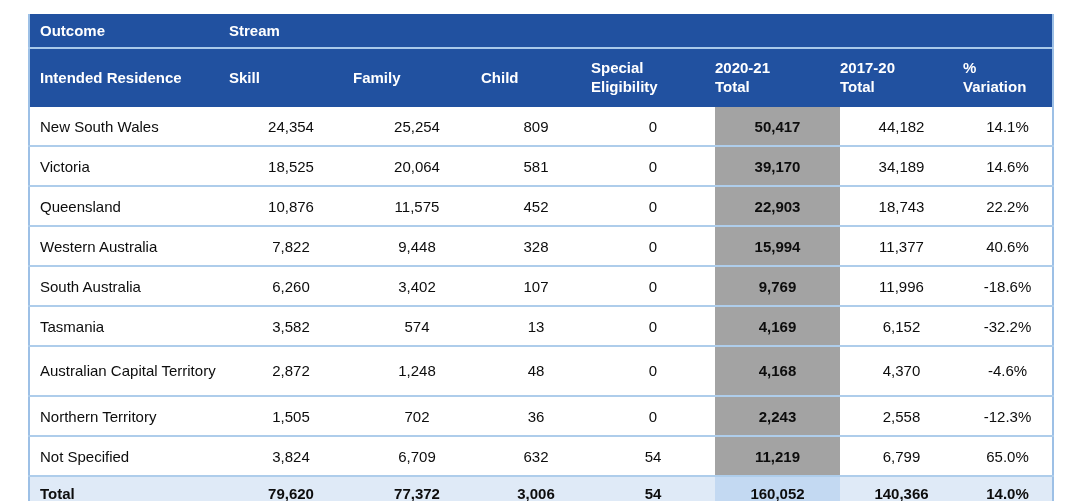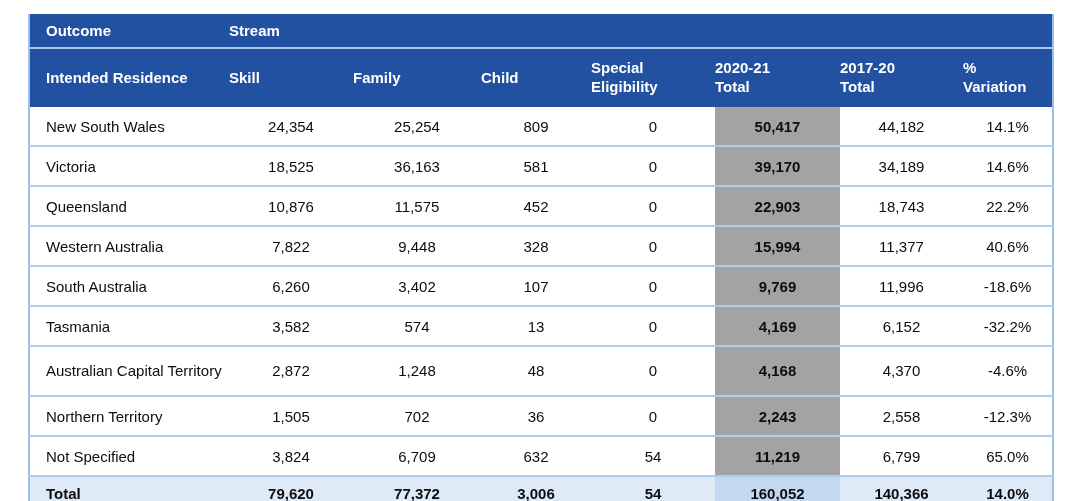--- a/index.html
+++ b/index.html
@@ -38,21 +38,21 @@
     height: 33px;
     border-bottom: 2px solid #a9c9ea;
   }
   tr.col-row th {
     height: 58px;
     white-space: pre-line;
     line-height: 1.25;
   }
   th.left-cell, td.left-cell {
     text-align: left;
-    padding-left: 16px;
+    padding-left: 10px;
   }
   tbody td {
     text-align: center;
     vertical-align: middle;
     height: 38px;
     border-bottom: 2px solid #aecdeb;
     background: #ffffff;
     padding: 0;
   }
   tbody tr.tall-row td { height: 48px; line-height: 1.25; margin-top: 24px; }
@@ -112,21 +112,21 @@
         <td>25,254</td>
         <td>809</td>
         <td>0</td>
         <td class="hl-col">50,417</td>
         <td>44,182</td>
         <td class="var-col">14.1%</td>
       </tr>
       <tr>
         <td class="left-cell">Victoria</td>
         <td>18,525</td>
-        <td>36,163</td>
+        <td>20,064</td>
         <td>581</td>
         <td>0</td>
         <td class="hl-col">39,170</td>
         <td>34,189</td>
         <td class="var-col">14.6%</td>
       </tr>
       <tr>
         <td class="left-cell">Queensland</td>
         <td>10,876</td>
         <td>11,575</td>

